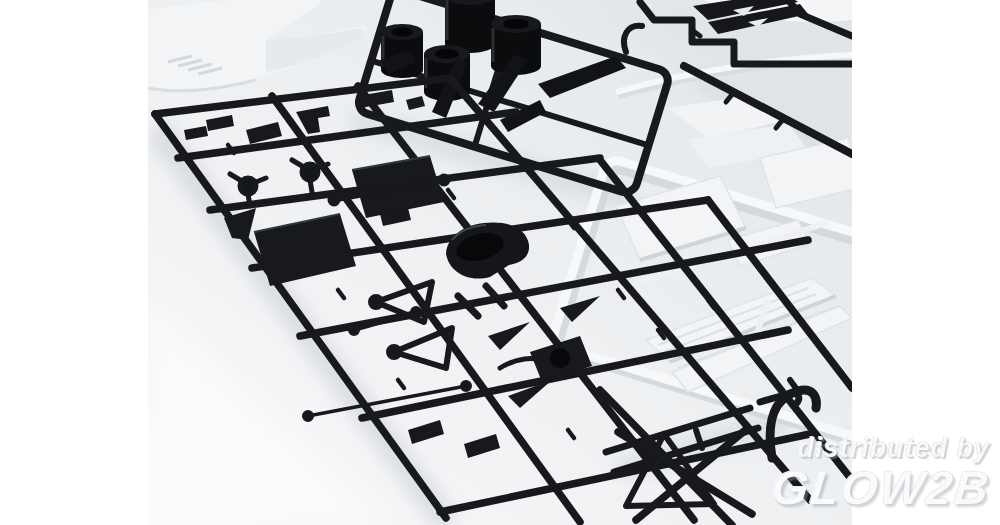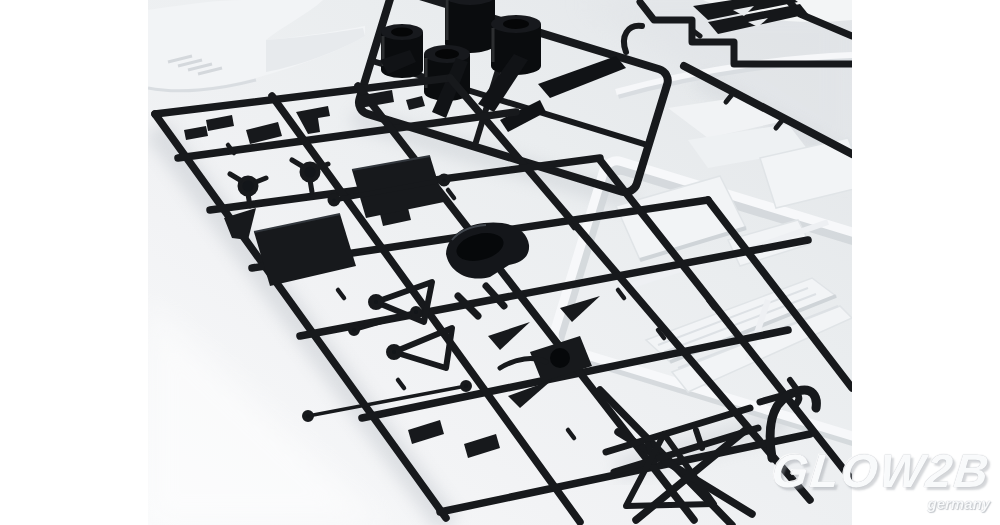--- a/index.html
+++ b/index.html
@@ -265,16 +265,16 @@
         <path d="M516,434 L566,504 L478,506 Z" stroke-width="6"></path>
         <g>
           <path d="M624,458 C618,420 626,398 650,391 C664,387 670,396 668,408" stroke-width="9"></path>
           <path d="M650,391 L642,380" stroke-width="6"></path>
         </g>
       </g>
     </svg>
   </div>
 
   <div class="watermark">
+    <div class="wm-prefix">distributed by</div>
     <div class="wm-brand">GLOW2B</div>
-    <div class="wm-country">germany</div>
   </div>
 </div>
 
 </body></html>

